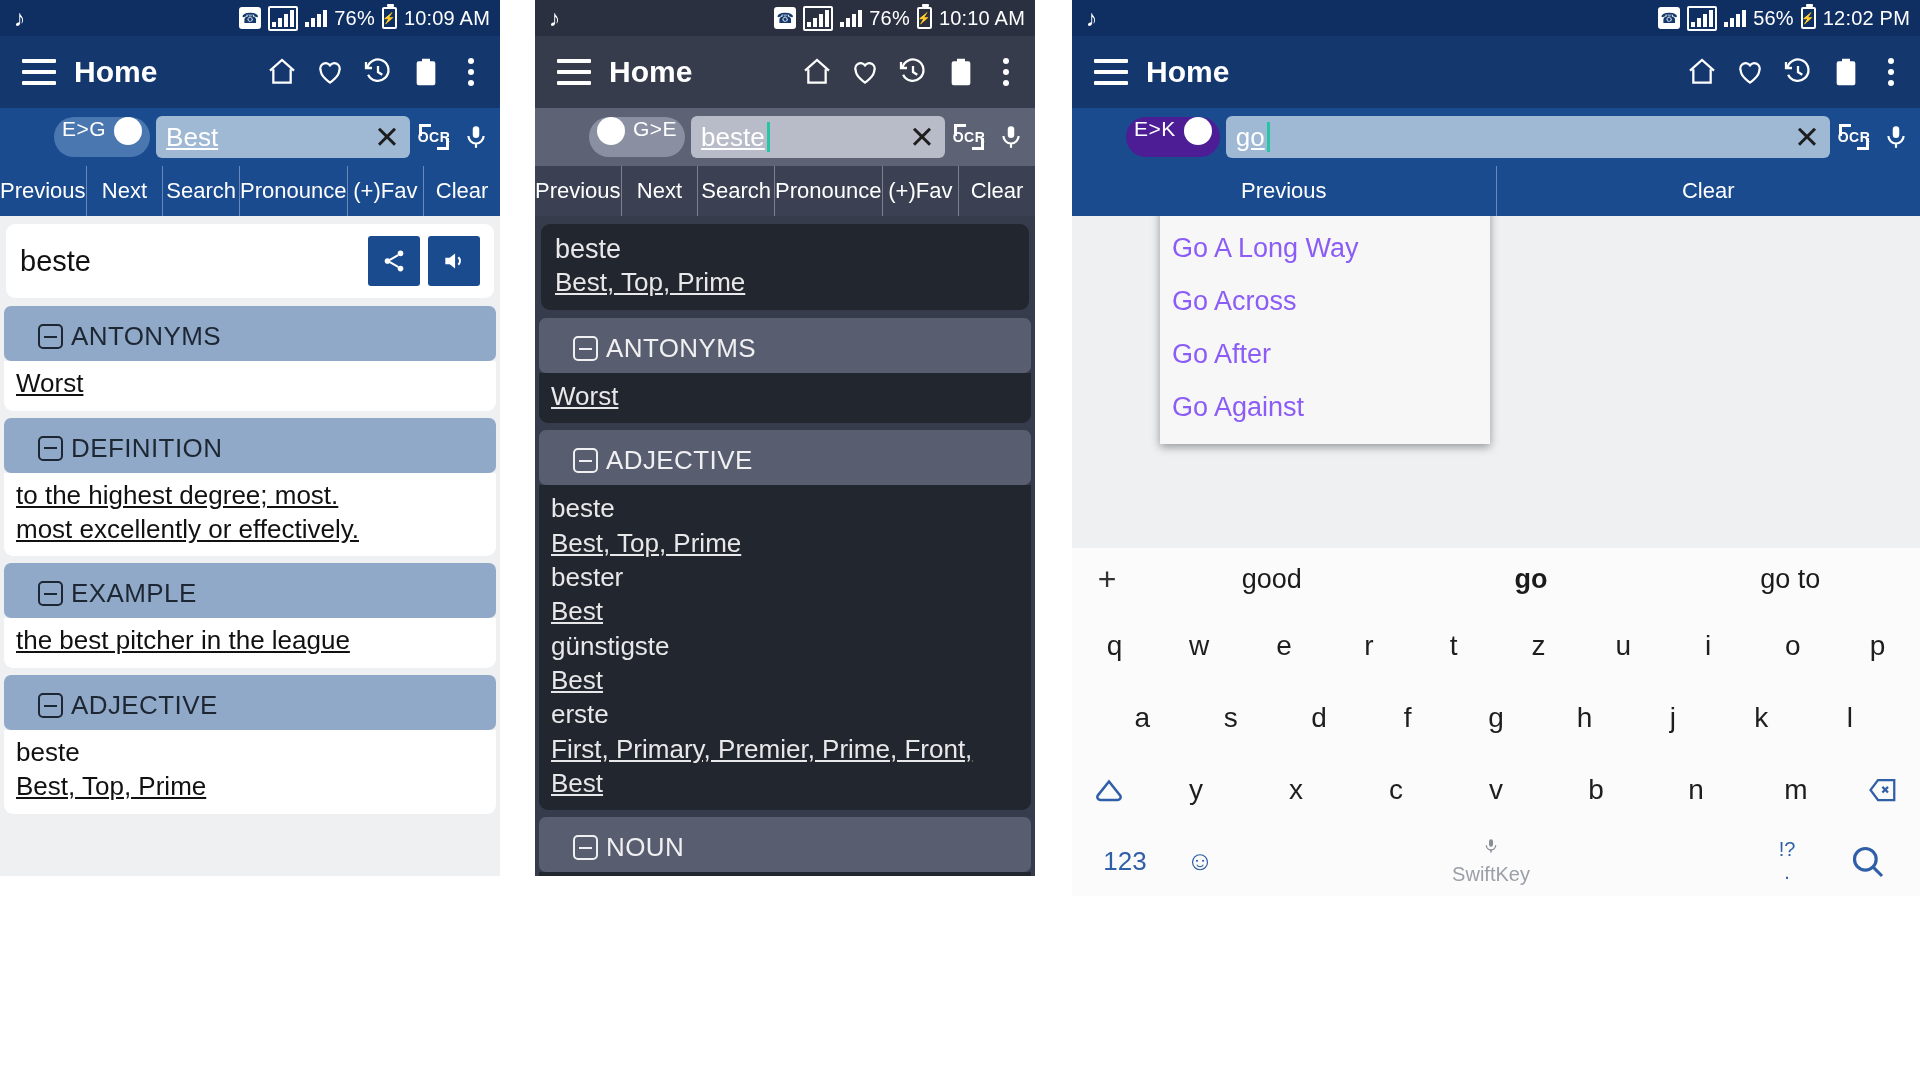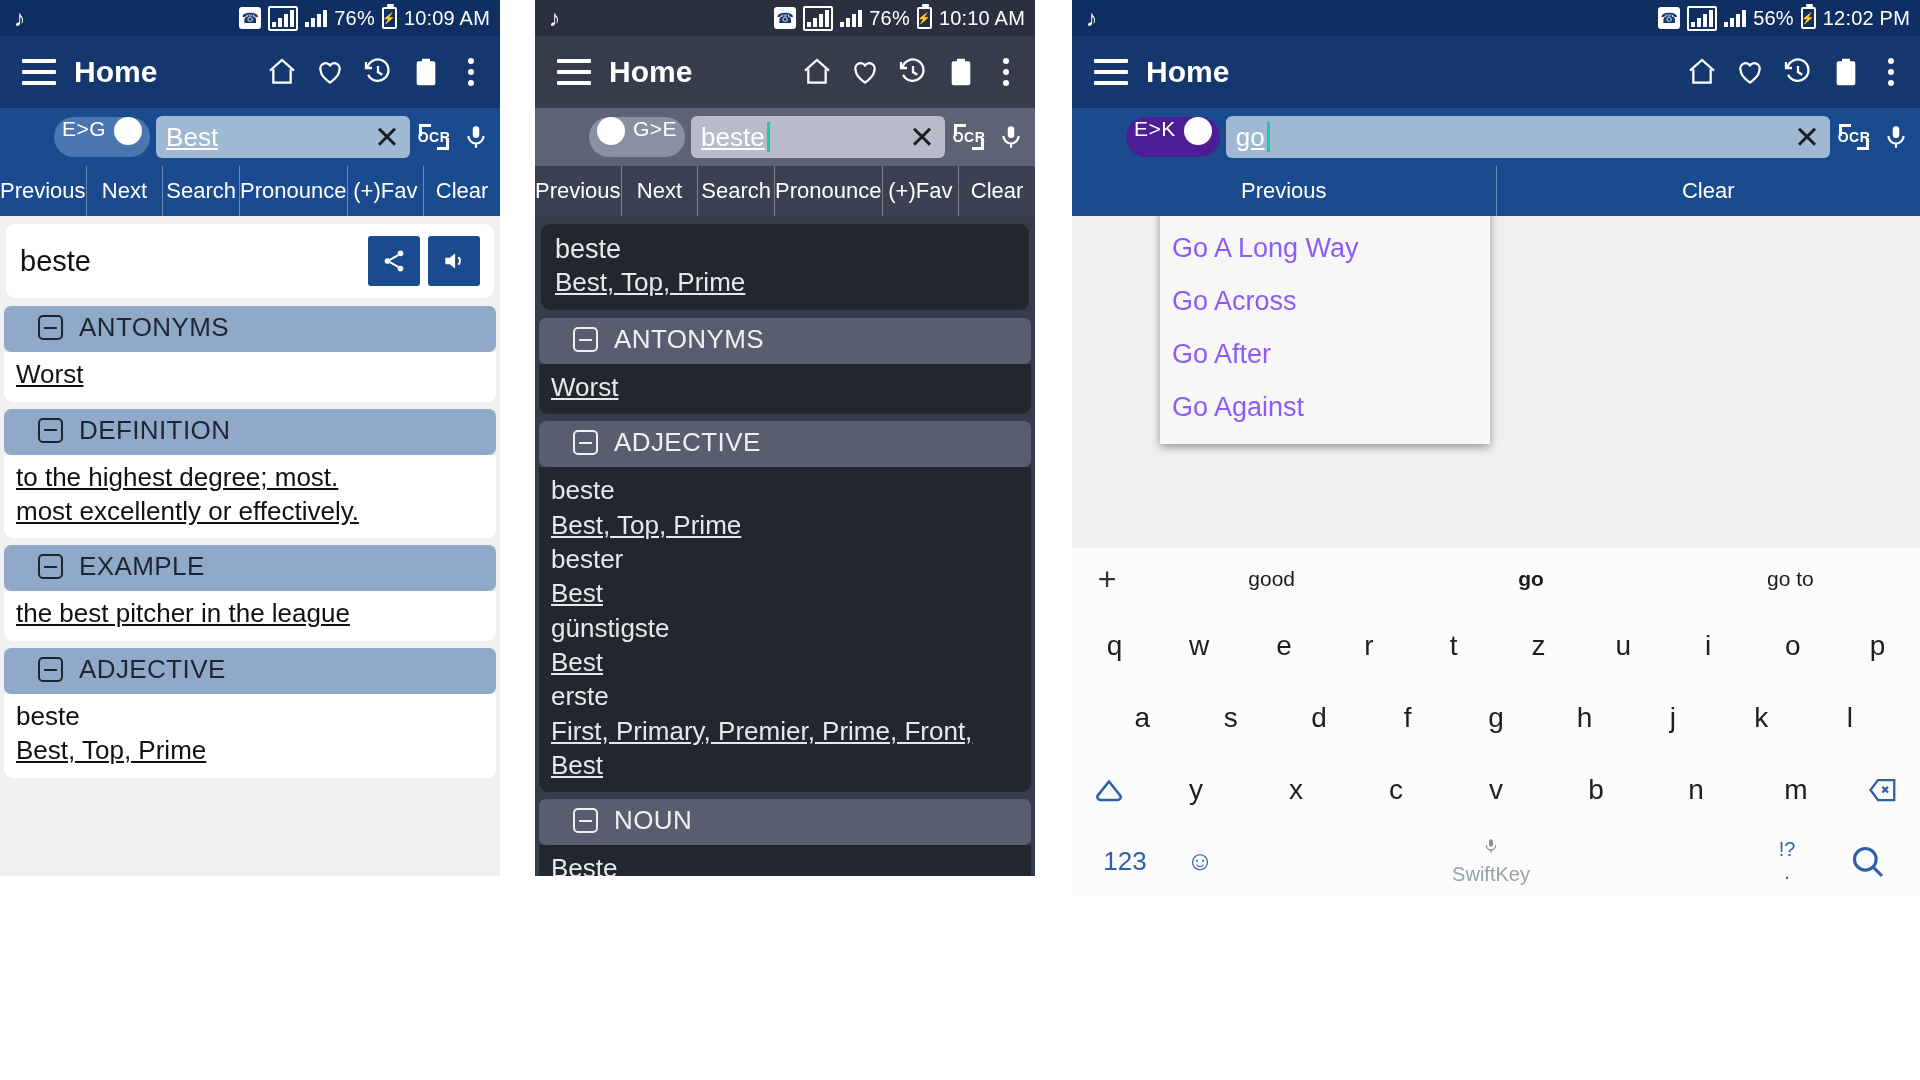--- a/index.html
+++ b/index.html
@@ -91,22 +91,22 @@
   .btnbar { display:flex; height: 50px; }
   .btnbar .b {
     flex: 1; display:flex; align-items:center; justify-content:center;
     color:#fff; font-size: 22px; cursor: pointer;
   }
   .btnbar .b + .b { border-left: 1px solid rgba(255,255,255,.35); }
 
   
   .content { overflow:hidden; }
   .sec-header {
-    display:flex; align-items:center; gap: 16px; font-size: 26px;
-    padding: 6px 10px 9px 34px; letter-spacing:.4px;
+    display:flex; align-items:center; gap: 8px; font-size: 26px;
+    padding: 15px 10px 9px 34px; letter-spacing:.4px;
   }
   .minusbox {
     width: 25px; height: 25px; border: 2px solid currentColor; border-radius: 5px;
     display:flex; align-items:center; justify-content:center; flex:none;
   }
   .minusbox i { display:block; width: 13px; height: 2px; background: currentColor; }
   u.link { text-decoration: underline; }
   .wordline { font-size: 26px; line-height: 1.35; }
   .headword { font-size: 27px; }
 
@@ -172,21 +172,21 @@
     padding: 6px 0 10px; z-index: 30;
   }
   .suggest .item {
     padding: 11px 12px; font-size: 27px; color:#8b5cf6; cursor:pointer;
   }
 
   
   .kb { background:#fbfbfb; height: 348px; position:relative; }
   .kb-sugg { height: 62px; display:flex; align-items:center; }
   .kb-sugg .plus { width: 70px; text-align:center; font-size: 32px; color:#333; }
-  .kb-sugg .s { flex:1; text-align:center; font-size: 21px; color:#1b1b1b; }
+  .kb-sugg .s { flex:1; text-align:center; font-size: 27px; color:#1b1b1b; }
   .kb-sugg .s.bold { font-weight: bold; }
   .kb-row { display:flex; align-items:center; justify-content:center; height: 72px; }
   .key { flex:1; text-align:center; font-size: 28px; color:#1e1e1e; }
   .kb-row.r2 { padding: 0 26px; }
   .kb-row.r3 { padding: 0 0; }
   .kb-row.r3 .side { width: 74px; display:flex; align-items:center; justify-content:center; }
   .kb-bottom { display:flex; align-items:center; height: 70px; padding: 0 8px; }
   .k123 { width: 90px; font-size: 26px; color:#2f5fa8; text-align:center; }
   .kemoji { width: 60px; font-size: 27px; color:#2f5fa8; text-align:center; }
   .kspace { flex:1; display:flex; flex-direction:column; align-items:center; justify-content:center;

